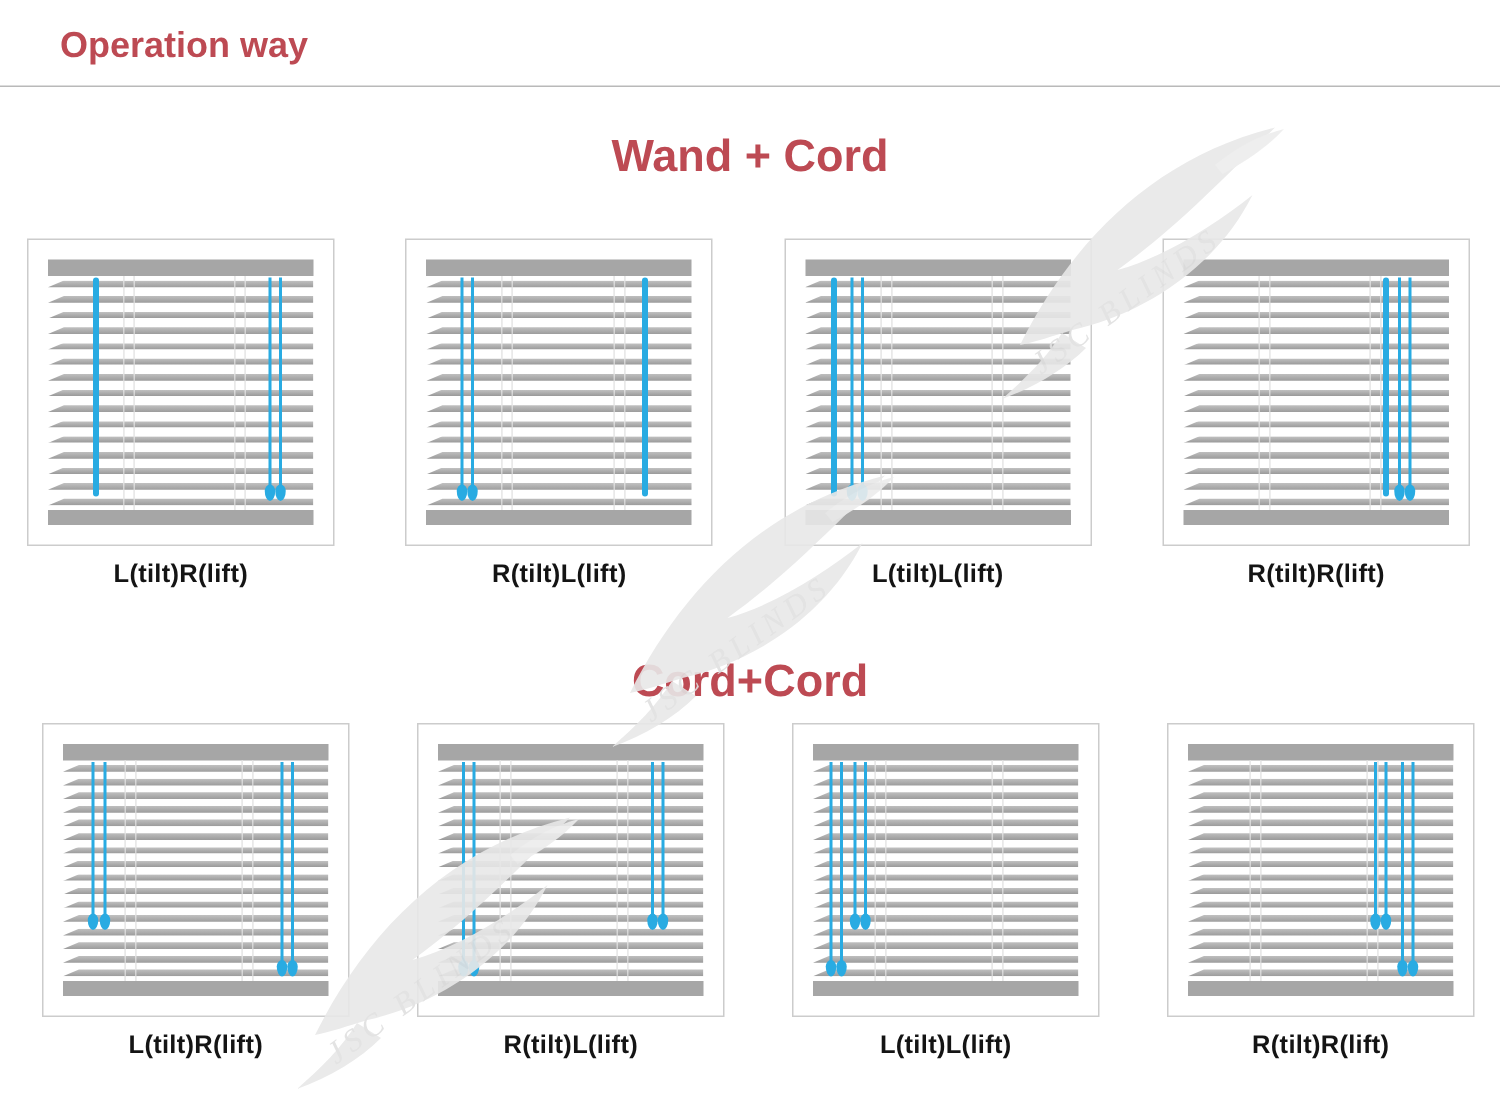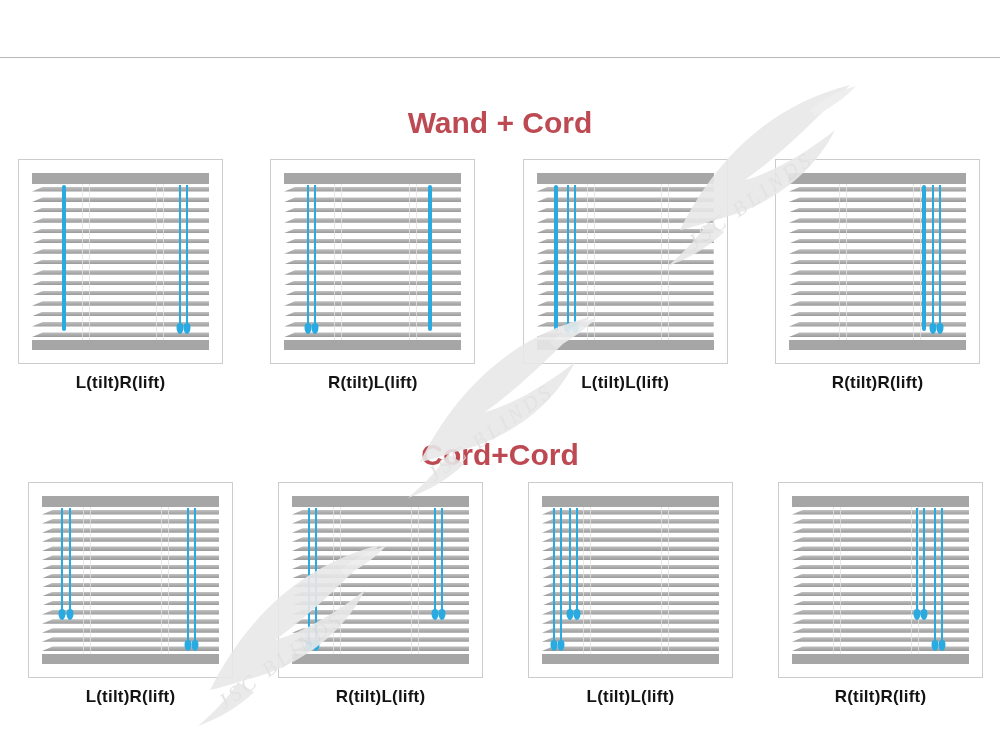--- a/index.html
+++ b/index.html
@@ -4,21 +4,21 @@
 <style>
   :root{ --accent:#bd4a53; --cord:#29abe2; }
   html,body{margin:0;padding:0;background:#fff;}
   body{font-family:"Liberation Sans",sans-serif;}
   .page{position:relative;width:1000px;height:729px;background:#ffffff;overflow:hidden;}
 
   .page-title{position:absolute;left:40px;top:17px;margin:0;font-size:24px;font-weight:bold;color:var(--accent);}
   .header-rule{position:absolute;left:0;top:57px;width:100%;height:1px;background:#b9b9b9;}
 
   .section-title{position:absolute;left:0;width:100%;text-align:center;margin:0;font-size:30px;font-weight:bold;color:var(--accent);}
-  #sec-title-0{top:106px;}
+  #sec-title-0{top:88px;}
   #sec-title-1{top:438px;}
 
   .blind-row{position:absolute;display:flex;justify-content:space-between;z-index:2;}
   #row-0{top:159px;left:18px;width:962px;}
   #row-1{top:482px;left:28px;width:955px;}
   #row-0 .frame{height:205px;}
   #row-1 .frame{height:196px;}
 
   .blind-figure{width:205px;}
   .frame{box-sizing:border-box;border:1px solid #cccccc;background:#fff;padding:13px;display:flex;flex-direction:column;}
@@ -38,20 +38,21 @@
   .blind-label{margin-top:9px;text-align:center;font-size:17px;font-weight:bold;color:#141414;letter-spacing:.2px;}
 
   .watermark{position:absolute;z-index:3;pointer-events:none;opacity:.9;}
   .watermark svg{display:block;}
   .wm-text{font-family:"Liberation Serif",serif;font-style:italic;font-size:21px;letter-spacing:4px;fill:#e0e0e0;}
 </style>
 </head>
 <body>
 
 <div class="page">
+  <h1 class="page-title">Operation way</h1>
   <div class="header-rule"></div>
 
   <h2 class="section-title" id="sec-title-0">Wand + Cord</h2>
   <div class="blind-row" id="row-0">
       <div class="blind-figure">
         <div class="frame">
           <div class="headrail"></div>
           <div class="slat-area">
             <div class="ladder back" style="left: calc(30% - 3px);"></div>
             <div class="ladder front" style="left: calc(30% - 3px);"></div>

